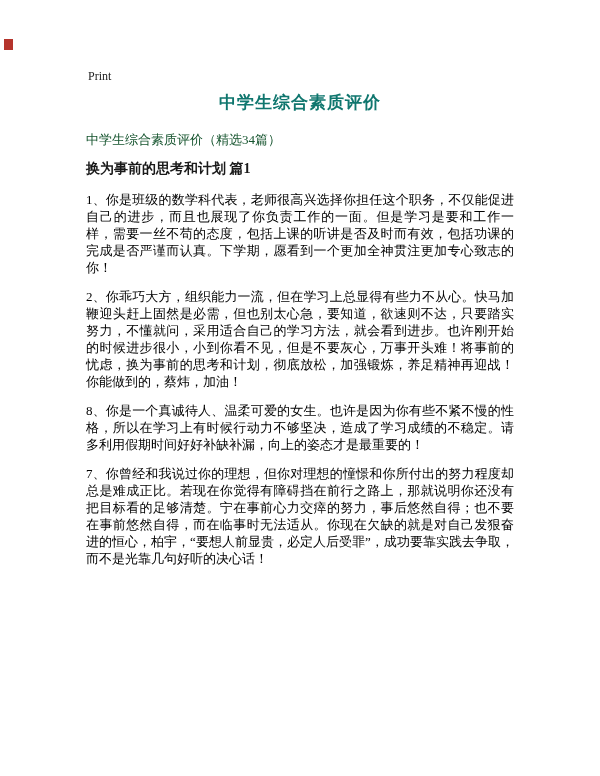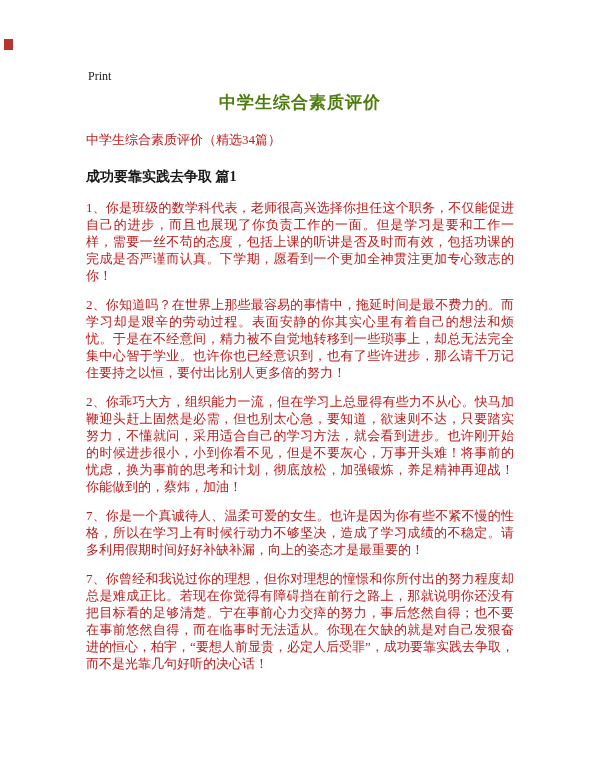--- a/index.html
+++ b/index.html
@@ -35,61 +35,60 @@
     position: absolute;
     left: 86px;
     top: 91px;
     width: 428px;
   }
   .doc-title {
     margin: 0 0 17px 0;
     text-align: center;
     font-size: 17px;
     font-weight: bold;
-    color: #4d7c0f;
+    color: #0f766e;
     letter-spacing: 1px;
   }
   .doc-subtitle {
-    margin: 0 0 19px 0;
+    margin: 0 0 11px 0;
     font-size: 13px;
     font-weight: normal;
-    color: #b91c1c;
+    color: #14532d;
   }
   .doc-heading {
     margin: 0 0 13px 0;
     font-size: 14px;
     font-weight: bold;
     color: #1a1a1a;
   }
   .doc-paragraph {
     margin: 0 0 12px 0;
     font-size: 13px;
     line-height: 17px;
     text-align: justify;
-    color: #b91c1c;
+    color: #000000;
   }
 </style>
 </head>
 <body>
 
 <div class="page">
 
   <span class="red-marker"></span>
 
   <span class="print-label">Print</span>
 
   <div class="content">
 
     <h1 class="doc-title">中学生综合素质评价</h1>
 
     <div class="doc-subtitle">中学生综合素质评价（精选34篇）</div>
 
-    <h2 class="doc-heading">成功要靠实践去争取 篇1</h2>
+    <h2 class="doc-heading">换为事前的思考和计划 篇1</h2>
 
     <p class="doc-paragraph">1、你是班级的数学科代表，老师很高兴选择你担任这个职务，不仅能促进自己的进步，而且也展现了你负责工作的一面。但是学习是要和工作一样，需要一丝不苟的态度，包括上课的听讲是否及时而有效，包括功课的完成是否严谨而认真。下学期，愿看到一个更加全神贯注更加专心致志的你！</p>
-    <p class="doc-paragraph">2、你知道吗？在世界上那些最容易的事情中，拖延时间是最不费力的。而学习却是艰辛的劳动过程。表面安静的你其实心里有着自己的想法和烦忧。于是在不经意间，精力被不自觉地转移到一些琐事上，却总无法完全集中心智于学业。也许你也已经意识到，也有了些许进步，那么请千万记住要持之以恒，要付出比别人更多倍的努力！</p>
     <p class="doc-paragraph">2、你乖巧大方，组织能力一流，但在学习上总显得有些力不从心。快马加鞭迎头赶上固然是必需，但也别太心急，要知道，欲速则不达，只要踏实努力，不懂就问，采用适合自己的学习方法，就会看到进步。也许刚开始的时候进步很小，小到你看不见，但是不要灰心，万事开头难！将事前的忧虑，换为事前的思考和计划，彻底放松，加强锻炼，养足精神再迎战！你能做到的，蔡炜，加油！</p>
-    <p class="doc-paragraph">7、你是一个真诚待人、温柔可爱的女生。也许是因为你有些不紧不慢的性格，所以在学习上有时候行动力不够坚决，造成了学习成绩的不稳定。请多利用假期时间好好补缺补漏，向上的姿态才是最重要的！</p>
+    <p class="doc-paragraph">8、你是一个真诚待人、温柔可爱的女生。也许是因为你有些不紧不慢的性格，所以在学习上有时候行动力不够坚决，造成了学习成绩的不稳定。请多利用假期时间好好补缺补漏，向上的姿态才是最重要的！</p>
     <p class="doc-paragraph">7、你曾经和我说过你的理想，但你对理想的憧憬和你所付出的努力程度却总是难成正比。若现在你觉得有障碍挡在前行之路上，那就说明你还没有把目标看的足够清楚。宁在事前心力交瘁的努力，事后悠然自得；也不要在事前悠然自得，而在临事时无法适从。你现在欠缺的就是对自己发狠奋进的恒心，柏宇，“要想人前显贵，必定人后受罪”，成功要靠实践去争取，而不是光靠几句好听的决心话！</p>
 
   </div>
 
 </div>
 
 </body></html>

